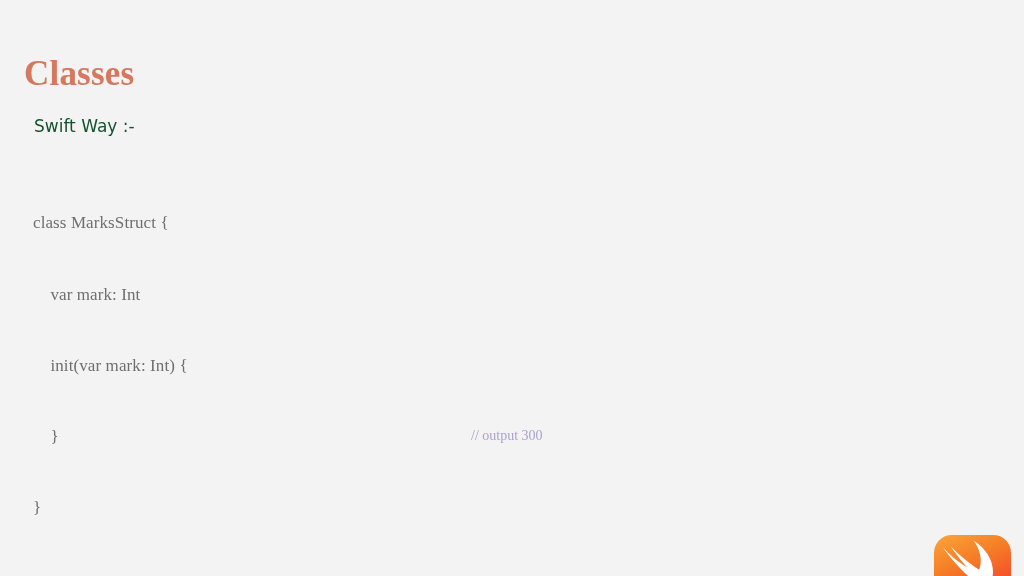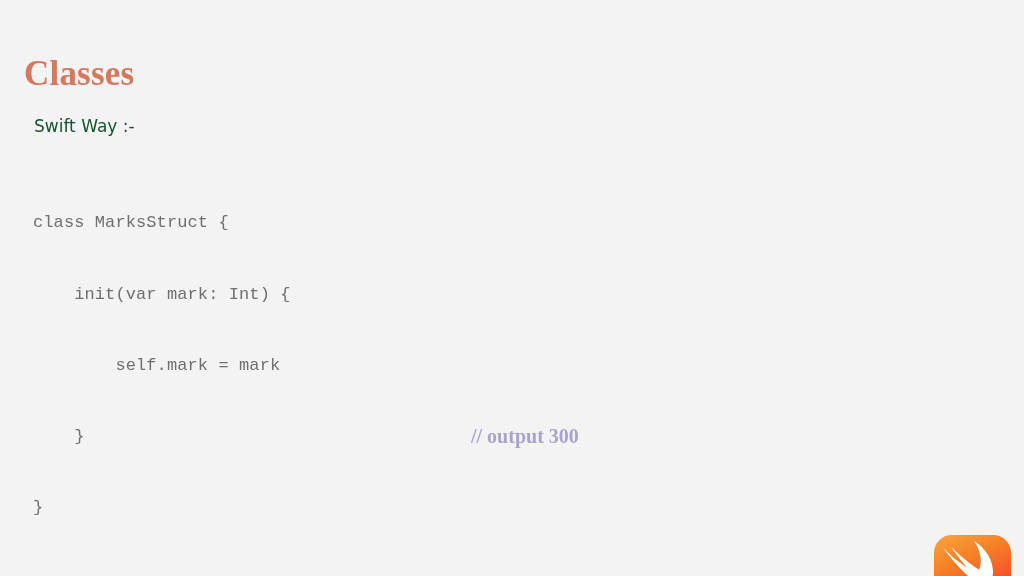--- a/index.html
+++ b/index.html
@@ -57,28 +57,29 @@
     font-family: "Liberation Mono", "DejaVu Sans Mono", monospace;
     font-size: 17px;
     line-height: 23.7px;
     color: #6f6f6f;
     white-space: pre;
     letter-spacing: 0.1px;
   }
   .code-line {
     white-space: pre;
     min-height: 23.7px;
+    font-family: Liberation Serif, serif;
   }
 
   
   .comment {
     position: absolute;
     font-family: "Liberation Serif", "DejaVu Serif", serif;
-    font-weight: bold;
-    font-size: 20px;
+    font-weight: normal;
+    font-size: 14px;
     line-height: 26px;
     color: #aaa2cd;
     white-space: nowrap;
   }
   .comment-300 { left: 471px; top: 379px; }
   .comment-100 { left: 482px; top: 457px; }
 
   
   .swift-logo {
     position: absolute;
@@ -93,22 +94,22 @@
 <body>
 
 <div class="slide">
 
   <div class="slide-title">Classes</div>
 
   <div class="sub-label">Swift Way :-</div>
 
   <div class="code-block">
     <div class="code-line">class MarksStruct {</div>
+    <div class="code-line">    var mark: Int</div>
     <div class="code-line">    init(var mark: Int) {</div>
-    <div class="code-line">        self.mark = mark</div>
     <div class="code-line">    }</div>
     <div class="code-line">}</div>
     
     
     
     
     
     
     
     

